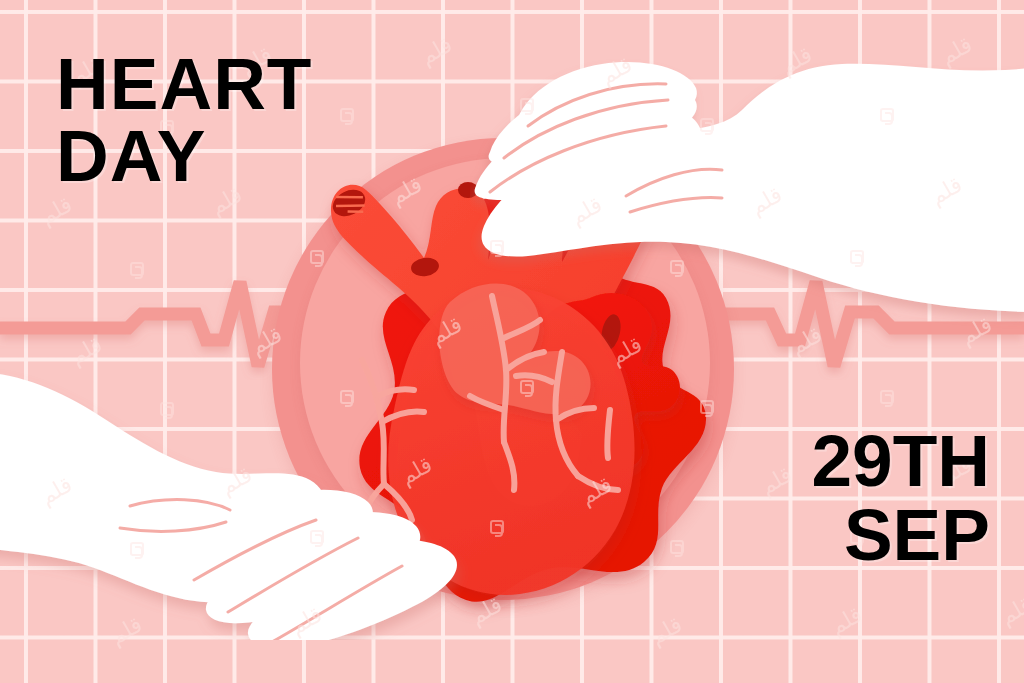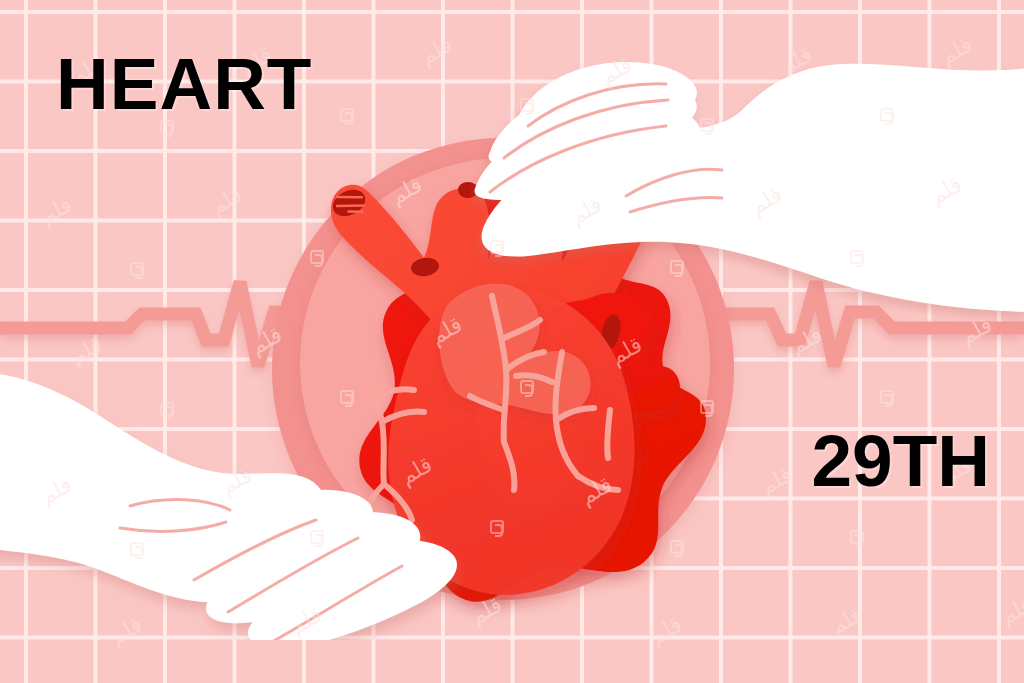--- a/index.html
+++ b/index.html
@@ -348,19 +348,21 @@
     <div class="mark" style="left:880px;top:390px;"></div>
     <div class="mark" style="left:130px;top:542px;"></div>
     <div class="mark" style="left:310px;top:530px;"></div>
     <div class="mark" style="left:490px;top:520px;"></div>
     <div class="mark" style="left:670px;top:540px;"></div>
     <div class="mark" style="left:850px;top:530px;"></div>
   </div>
 
   <div class="title">
     <span>HEART</span>
+    <span class="l2">DAY</span>
   </div>
 
   <div class="date">
     <span>29TH</span>
+    <span class="d2">SEP</span>
   </div>
 
 </div>
 
 </body></html>

